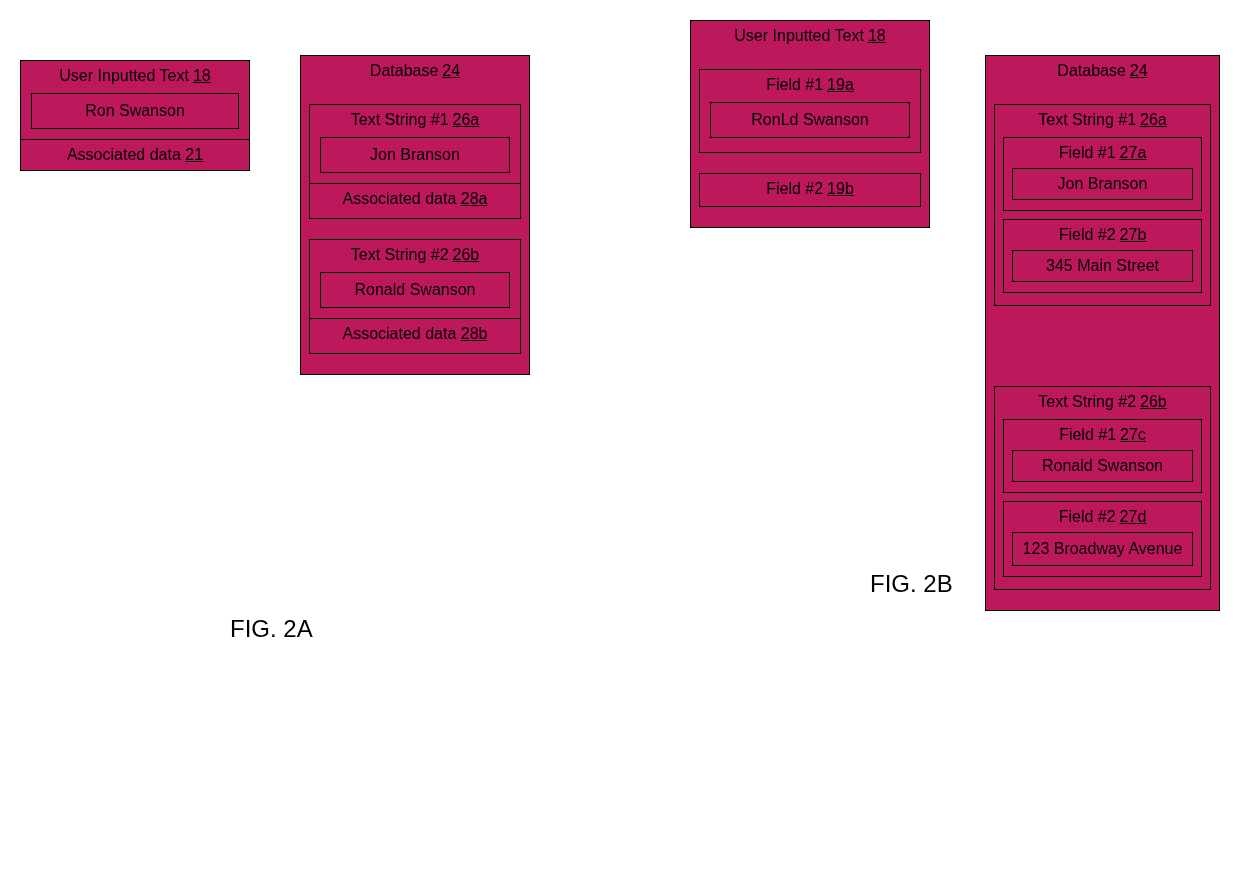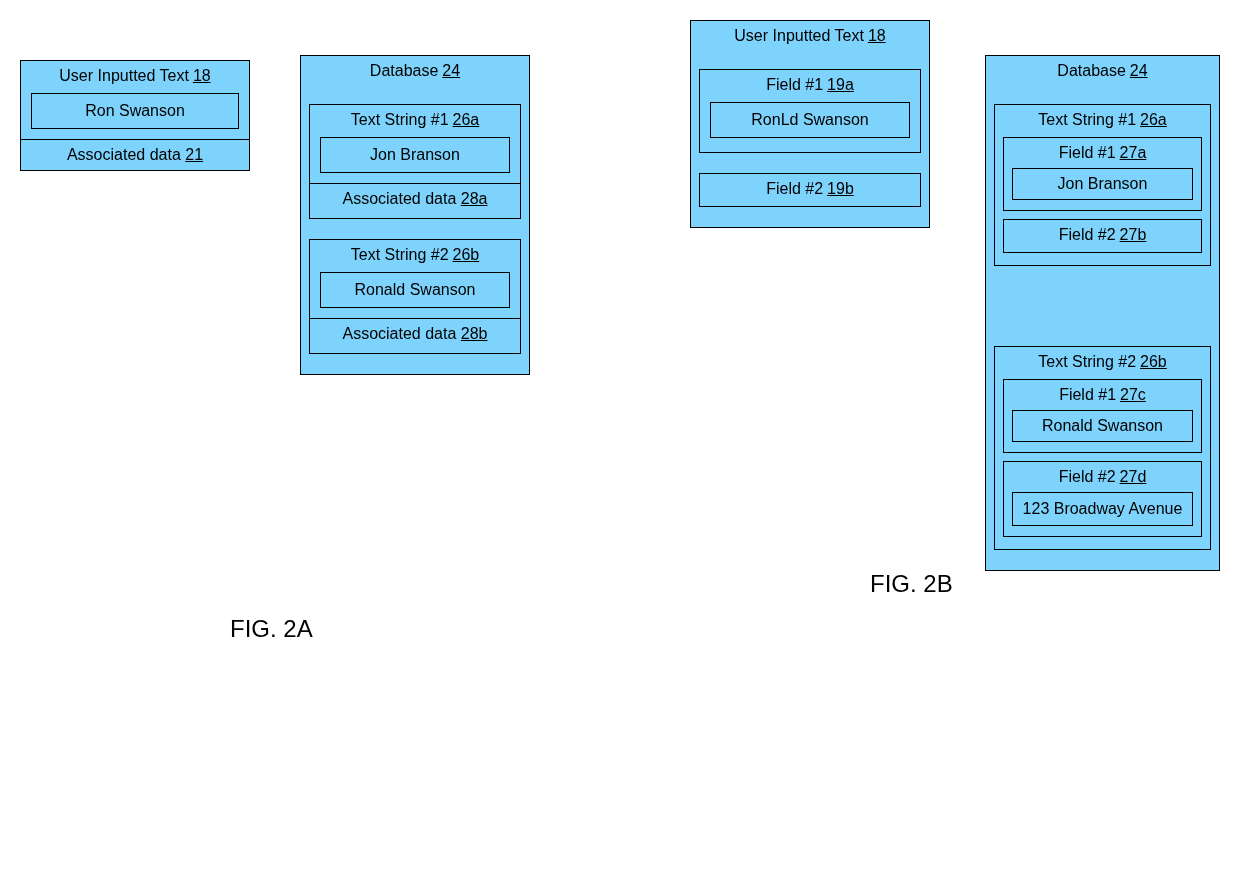--- a/index.html
+++ b/index.html
@@ -13,21 +13,21 @@
   .page {
     position: relative;
     width: 1240px;
     height: 880px;
   }
   .box {
     position: absolute;
     border: 1.5px solid #000;
     box-sizing: border-box;
     text-align: center;
-    background: #7dd3fc;
+    background: #be185d;
   }
   .lbl {
     white-space: nowrap;
   }
   .ref {
     text-decoration: underline;
   }
   .title {
     display: flex;
     justify-content: center;
@@ -161,20 +161,21 @@
           <span class="lbl">Field #1</span>
           <span class="ref">27a</span>
         </div>
         <div class="value-box">Jon Branson</div>
       </div>
       <div class="inner">
         <div class="title">
           <span class="lbl">Field #2</span>
           <span class="ref">27b</span>
         </div>
+        <div class="value-box">345 Main Street</div>
       </div>
     </div>
 
     <div class="spacer"></div>
 
     <div class="section">
       <div class="title">
         <span class="lbl">Text String #2</span>
         <span class="ref">26b</span>
       </div>

